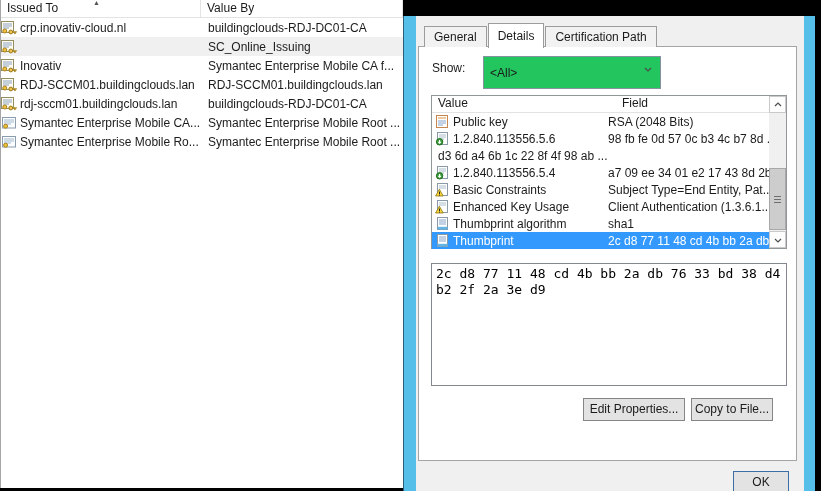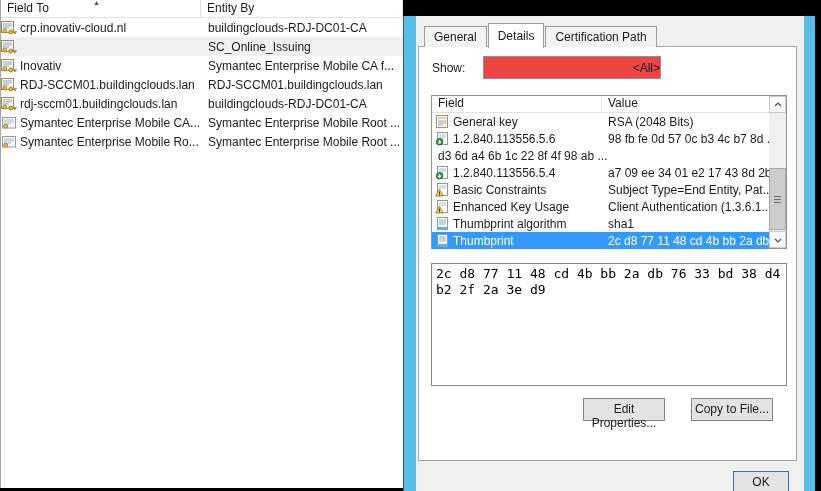--- a/index.html
+++ b/index.html
@@ -25,23 +25,23 @@
   .dialog{position:absolute;left:403px;top:0;width:412px;height:488px;box-sizing:border-box;
           background:#56bfe9;border-left:1px solid #2b5d77;padding:0 11px 7px 12px;margin-top:16px;}
   .face{position:relative;width:100%;height:481px;background:#f0f0f0;}
   .tabs{position:absolute;left:8px;top:6px;display:flex;align-items:flex-end;height:25px;z-index:2;}
   .tab{box-sizing:border-box;border:1px solid #9c9c9c;border-bottom:none;background:#f2f2f2;
        padding:3px 9px 3px 9px;margin-right:1px;height:21px;cursor:default;}
   .tab.active{background:#fff;height:25px;padding-top:5px;position:relative;top:1px;z-index:3;}
   .page{position:absolute;left:2px;top:30px;width:379px;height:415px;background:#fff;
         border:1px solid #a5a5a5;box-sizing:border-box;}
   .show-label{position:absolute;left:13px;top:14px;}
-  .combo{position:absolute;left:64px;top:9px;width:178px;height:23px;box-sizing:border-box;
-         border:1px solid #86929e;background:#ef4444;display:flex;align-items:center;
-         padding-left:6px;cursor:default;justify-content:flex-end;}
+  .combo{position:absolute;left:64px;top:9px;width:178px;height:33px;box-sizing:border-box;
+         border:1px solid #86929e;background:#22c55e;display:flex;align-items:center;
+         padding-left:6px;cursor:default;}
   .combo svg{position:absolute;right:6px;top:6px;}
   
   .flist{position:absolute;left:12px;top:48px;width:356px;height:154px;box-sizing:border-box;
          border:1px solid #919699;background:#fff;}
   .fhead{display:flex;height:16px;border-bottom:1px solid #e3e3e3;}
   .fhcell{box-sizing:border-box;padding:0 0 0 6px;color:#1b1b1b;white-space:nowrap;}
   .fhcell.c1{width:170px;border-right:1px solid #ececec;}
   .fhcell.c2{flex:1;}
   .fbody{position:relative;width:337px;}
   .frow{display:flex;height:17px;align-items:center;}
@@ -60,21 +60,21 @@
           border:1px solid #a8a8a8;box-sizing:border-box;display:flex;align-items:center;
           justify-content:center;flex-direction:column;gap:2px;}
   .grip{width:7px;height:1px;background:#6e6e6e;}
   
   .preview{position:absolute;left:12px;top:216px;width:356px;height:123px;box-sizing:border-box;
            border:1px solid #828790;background:#fff;font-family:"DejaVu Sans Mono",monospace;
            font-size:13px;line-height:16px;padding:2px 4px;white-space:pre;color:#000;}
   
   .btn{position:absolute;box-sizing:border-box;border:1px solid #858585;background:#e3e3e3;
        text-align:center;padding-top:3px;height:23px;cursor:default;color:#1b1b1b;}
-  .btn.edit{left:164px;top:351px;width:82px;}
+  .btn.edit{left:164px;top:351px;width:102px;}
   .btn.copy{left:272px;top:351px;width:82px;}
   .btn.ok{left:317px;top:455px;width:56px;border:1px solid #3a6ea5;background:#e3e3e3;}
 </style>
 </head>
 <body>
 
 <svg width="0" height="0" style="position:absolute">
   <defs>
     <symbol id="ic-certkey" viewBox="0 0 16 16">
       <rect x="0.5" y="1.5" width="12" height="11" fill="#fffdf2" stroke="#958d62"></rect>
@@ -130,25 +130,25 @@
       <path d="M3 5 L6 8 L9 5" fill="none" stroke="#4d4d4d" stroke-width="1.2"></path>
     </symbol>
   </defs>
 </svg>
 
 <div id="screen">
 
   <div class="cert-list">
     <div class="lheader">
       <div class="lhcell c1">
-        <span>Field To</span>
+        <span>Issued To</span>
         <span class="sortmark">▲</span>
       </div>
       <div class="lhcell c2">
-        <span>Entity By</span>
+        <span>Value By</span>
       </div>
     </div>
 
     <div class="lrow">
       <div class="lc1">
           <svg class="ico">
             <use href="#ic-certkey"></use>
           </svg>
         <span>crp.inovativ-cloud.nl</span>
         </div>
@@ -223,30 +223,30 @@
         <div class="show-label">Show:</div>
         <div class="combo">
           <span>&lt;All&gt;</span>
           <svg width="12" height="12">
               <use href="#ic-chevdown"></use>
             </svg>
         </div>
 
         <div class="flist">
           <div class="fhead">
+            <div class="fhcell c2">Value</div>
             <div class="fhcell c1">Field</div>
-            <div class="fhcell c2">Value</div>
           </div>
           <div class="fbody">
             <div class="frow">
               <div class="fc1">
                   <svg class="fico">
                     <use href="#ic-docprop"></use>
                   </svg>
-                <span>General key</span>
+                <span>Public key</span>
                 </div>
               <div class="fc2">RSA (2048 Bits)</div>
             </div>
             <div class="frow">
               <div class="fc1">
                   <svg class="fico">
                     <use href="#ic-docext"></use>
                   </svg>
                 <span>1.2.840.113556.5.6</span>
                 </div>

